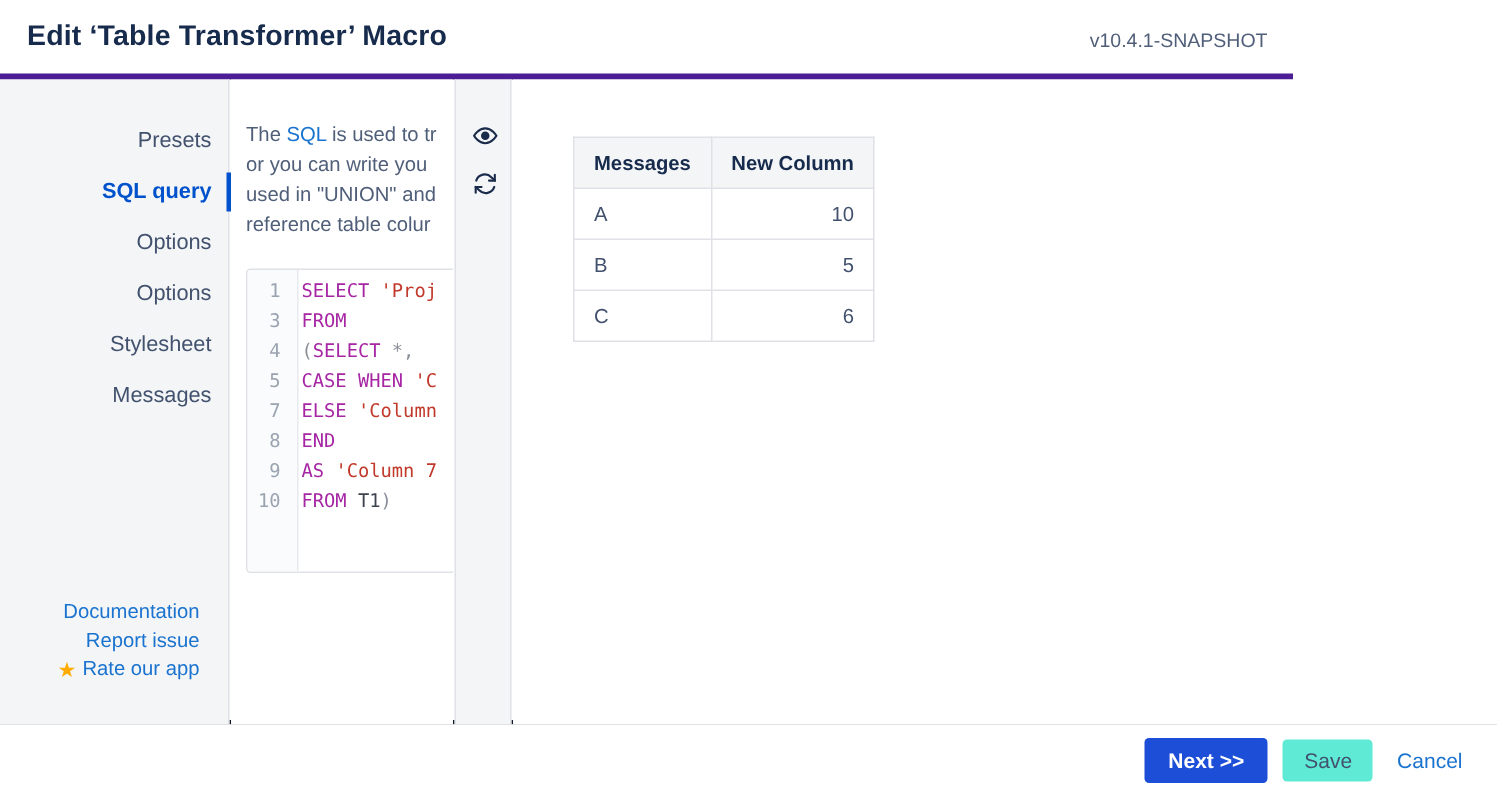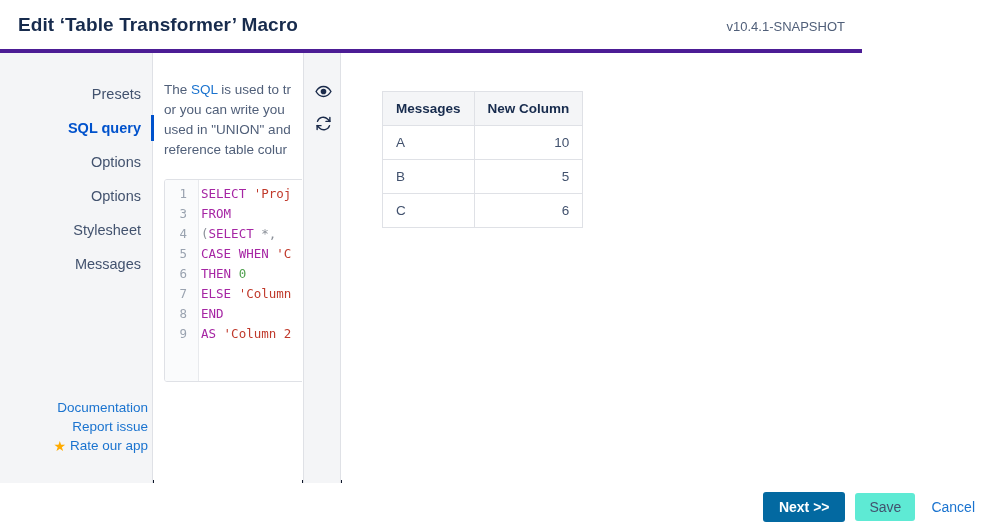--- a/index.html
+++ b/index.html
@@ -50,21 +50,21 @@
     cursor: pointer;
   }
   .nav-item.active { color: #0052cc; font-weight: bold; }
   .nav-item.active::after {
     content: "";
     position: absolute; right: -1px; top: 4px;
     width: 3px; height: 26px; background: #0052cc;
   }
   .side-links {
     position: absolute; left: 0; bottom: 28px; width: 153px;
-    text-align: right; padding-right: 5px;
+    text-align: right; padding-right: 20px;
   }
   .side-link {
     display: block;
     font-size: 13.5px; color: #1a73cf;
     padding: 2px 0; cursor: pointer;
   }
   .side-link.rate { display: flex; justify-content: flex-end; align-items: center; gap: 4px; }
   .star-icon { color: #ffab00; font-size: 14px; line-height: 1; }
 
   
@@ -154,21 +154,21 @@
   }
   .footer-actions {
     position: absolute; right: 17px; top: 9px;
     display: flex; align-items: center; gap: 10px;
   }
   .btn {
     font-family: "Liberation Sans", sans-serif;
     font-size: 14px; border: none; border-radius: 3px;
     padding: 7px 14px; cursor: pointer; line-height: 1;
   }
-  .btn-primary { background: #0369a1; color: #ffffff; font-weight: bold; padding: 8px 16px; margin-left: 40px; }
+  .btn-primary { background: #1d4ed8; color: #ffffff; font-weight: bold; padding: 8px 16px; margin-left: 40px; }
   .btn-default { background: #5eead4; color: #42526e; }
   .btn-link { background: transparent; color: #1a73cf; padding: 7px 6px; }
 </style>
 </head>
 <body>
 
 <div class="app">
 
   <div class="header">
     <div class="header-title">Edit ‘Table Transformer’ Macro</div>
@@ -202,24 +202,24 @@
 <span>used in "UNION" and</span>
 <span>reference table colur</span></div>
 
       <div class="code-box">
         <div class="gutter"></div>
         <div class="code-lines" id="code-lines">
             <div class="code-line"><span class="ln">1</span><span class="code-txt"><span class="kw">SELECT</span><span class="idn"> </span><span class="str">'Proj</span></span></div>
             <div class="code-line"><span class="ln">3</span><span class="code-txt"><span class="kw">FROM</span></span></div>
             <div class="code-line"><span class="ln">4</span><span class="code-txt"><span class="pun">(</span><span class="kw">SELECT</span><span class="pun"> *,</span></span></div>
             <div class="code-line"><span class="ln">5</span><span class="code-txt"><span class="kw">CASE WHEN</span><span class="idn"> </span><span class="str">'C</span></span></div>
-            <div class="code-line"><span class="ln">6</span><span class="code-txt"><span class="kw">THEN</span><span class="idn"> </span><span class="num">0</span></span></div>
             <div class="code-line"><span class="ln">7</span><span class="code-txt"><span class="kw">ELSE</span><span class="idn"> </span><span class="str">'Column</span></span></div>
             <div class="code-line"><span class="ln">8</span><span class="code-txt"><span class="kw">END</span></span></div>
-            <div class="code-line"><span class="ln">9</span><span class="code-txt"><span class="kw">AS</span><span class="idn"> </span><span class="str">'Column 2</span></span></div>
+            <div class="code-line"><span class="ln">9</span><span class="code-txt"><span class="kw">AS</span><span class="idn"> </span><span class="str">'Column 7</span></span></div>
+            <div class="code-line"><span class="ln">10</span><span class="code-txt"><span class="kw">FROM</span><span class="idn"> T1</span><span class="pun">)</span></span></div>
           </div>
       </div>
     </div>
 
     <div class="icon-rail">
       <div class="rail-btn">
         <span>
           <svg width="17" height="17" viewBox="0 0 24 24" fill="none" stroke="currentColor" stroke-width="2">
             <path d="M1.5 12s4-7 10.5-7 10.5 7 10.5 7-4 7-10.5 7S1.5 12 1.5 12z"></path>
             <circle cx="12" cy="12" r="3" fill="currentColor"></circle>

